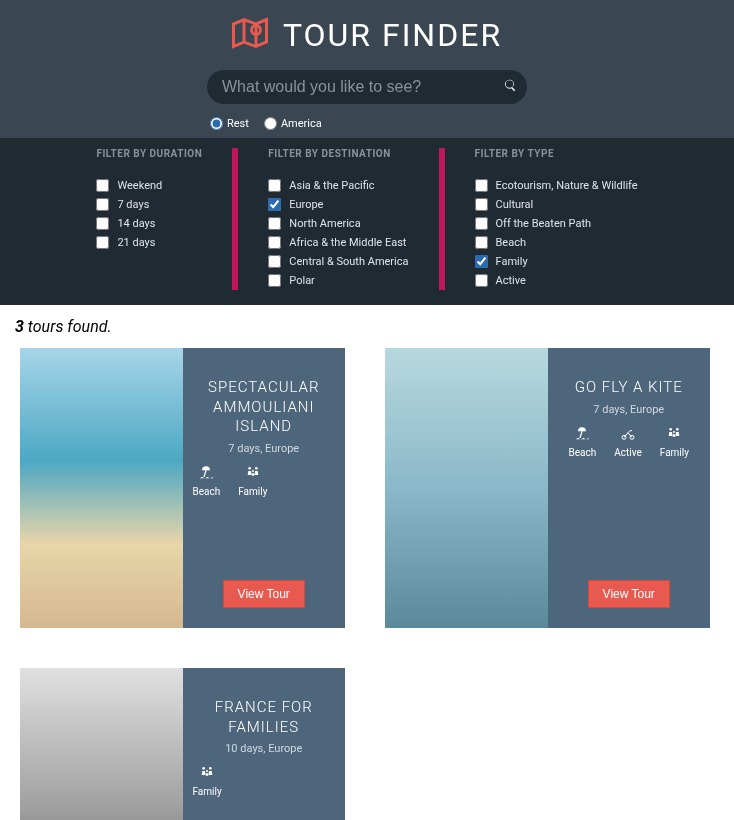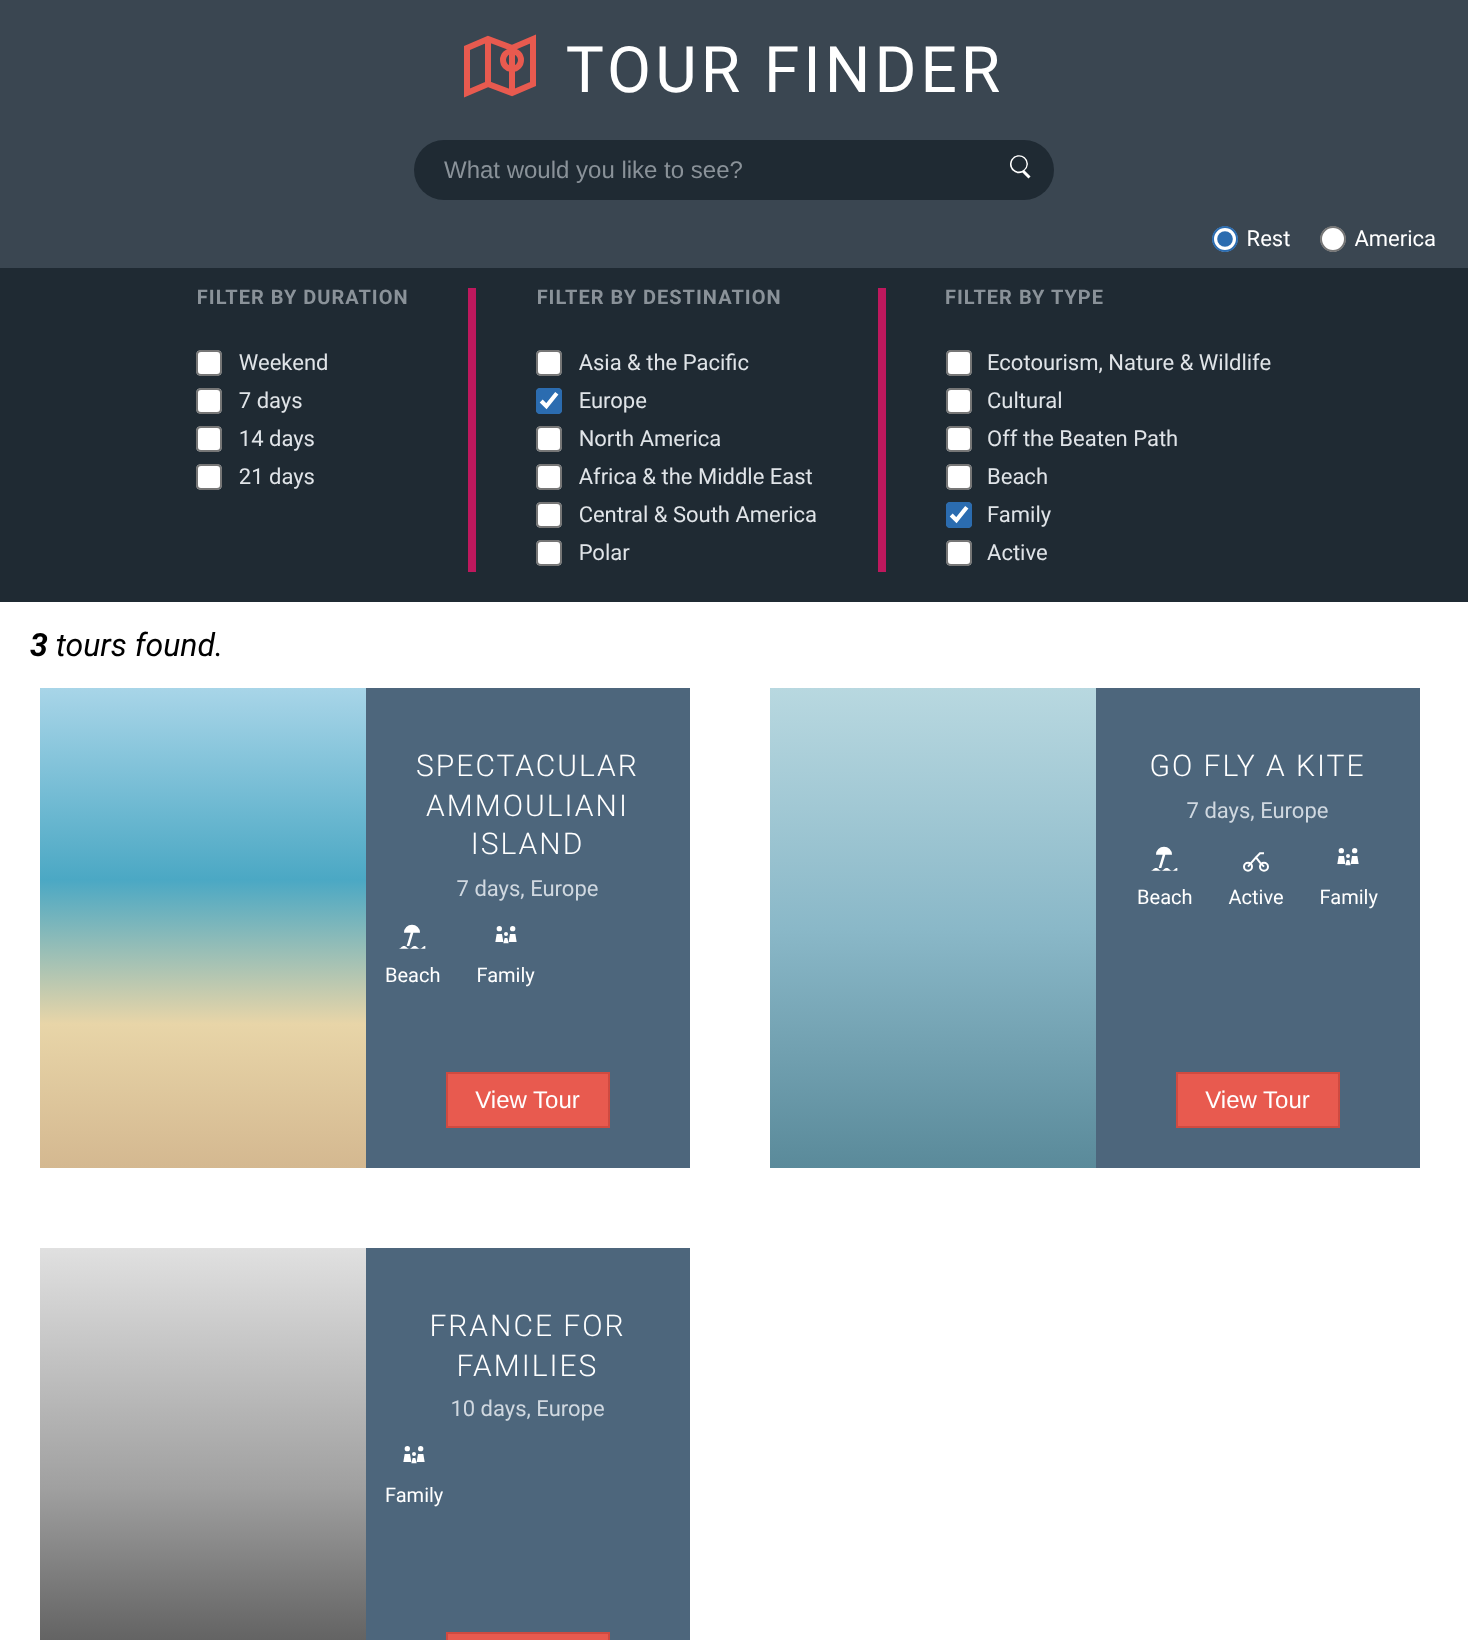--- a/index.html
+++ b/index.html
@@ -45,63 +45,63 @@
       position: relative;
       width: 320px;
     }
     .search-input {
       width: 100%;
       background: #1f2a33;
       border: none;
       border-radius: 20px;
       padding: 8px 35px 8px 15px;
       color: #7dd3fc;
-      font-size: 12px;
+      font-size: 16px;
     }
     .search-input::placeholder {
       color: #8a9299;
     }
     .search-btn {
       position: absolute;
       right: 10px;
       top: 50%;
       transform: translateY(-50%);
       background: none;
       border: none;
       cursor: pointer;
     }
     .search-btn svg {
       width: 12px;
       height: 12px;
       fill: #fff;
     }
     .api-row {
       display: flex;
-      justify-content: flex-end;
+      justify-content: flex-start;
       padding: 8px 16px 8px 210px;
       gap: 15px;
       font-size: 11px;
     }
     .api-option {
       display: flex;
       align-items: center;
       gap: 4px;
     }
     .api-option input[type="radio"] {
       accent-color: #2b6cb0;
     }
     .filters {
       background: #1f2a33;
       padding: 10px 0 15px 0;
       display: flex;
       justify-content: center;
     }
     .filter-group {
       padding: 0 30px;
-      border-left: 4px solid #be185d;
+      border-left: 6px solid #be185d;
     }
     .filter-group:first-child {
       border-left: none;
     }
     .filter-title {
       font-size: 10px;
       font-weight: bold;
       color: #8a9299;
       letter-spacing: 0.5px;
       margin-bottom: 17px;
@@ -127,21 +127,21 @@
       font-weight: bold;
     }
     .cards {
       display: flex;
       flex-wrap: wrap;
       gap: 40px;
       padding: 0 20px 20px 20px;
     }
     .card {
       width: 325px;
-      height: 240px;
+      height: 280px;
       display: flex;
     }
     .card-img {
       width: 50%;
       background-size: cover;
       background-position: center;
     }
     .card-info {
       width: 50%;
       background: rgba(58, 85, 110, 0.9);

